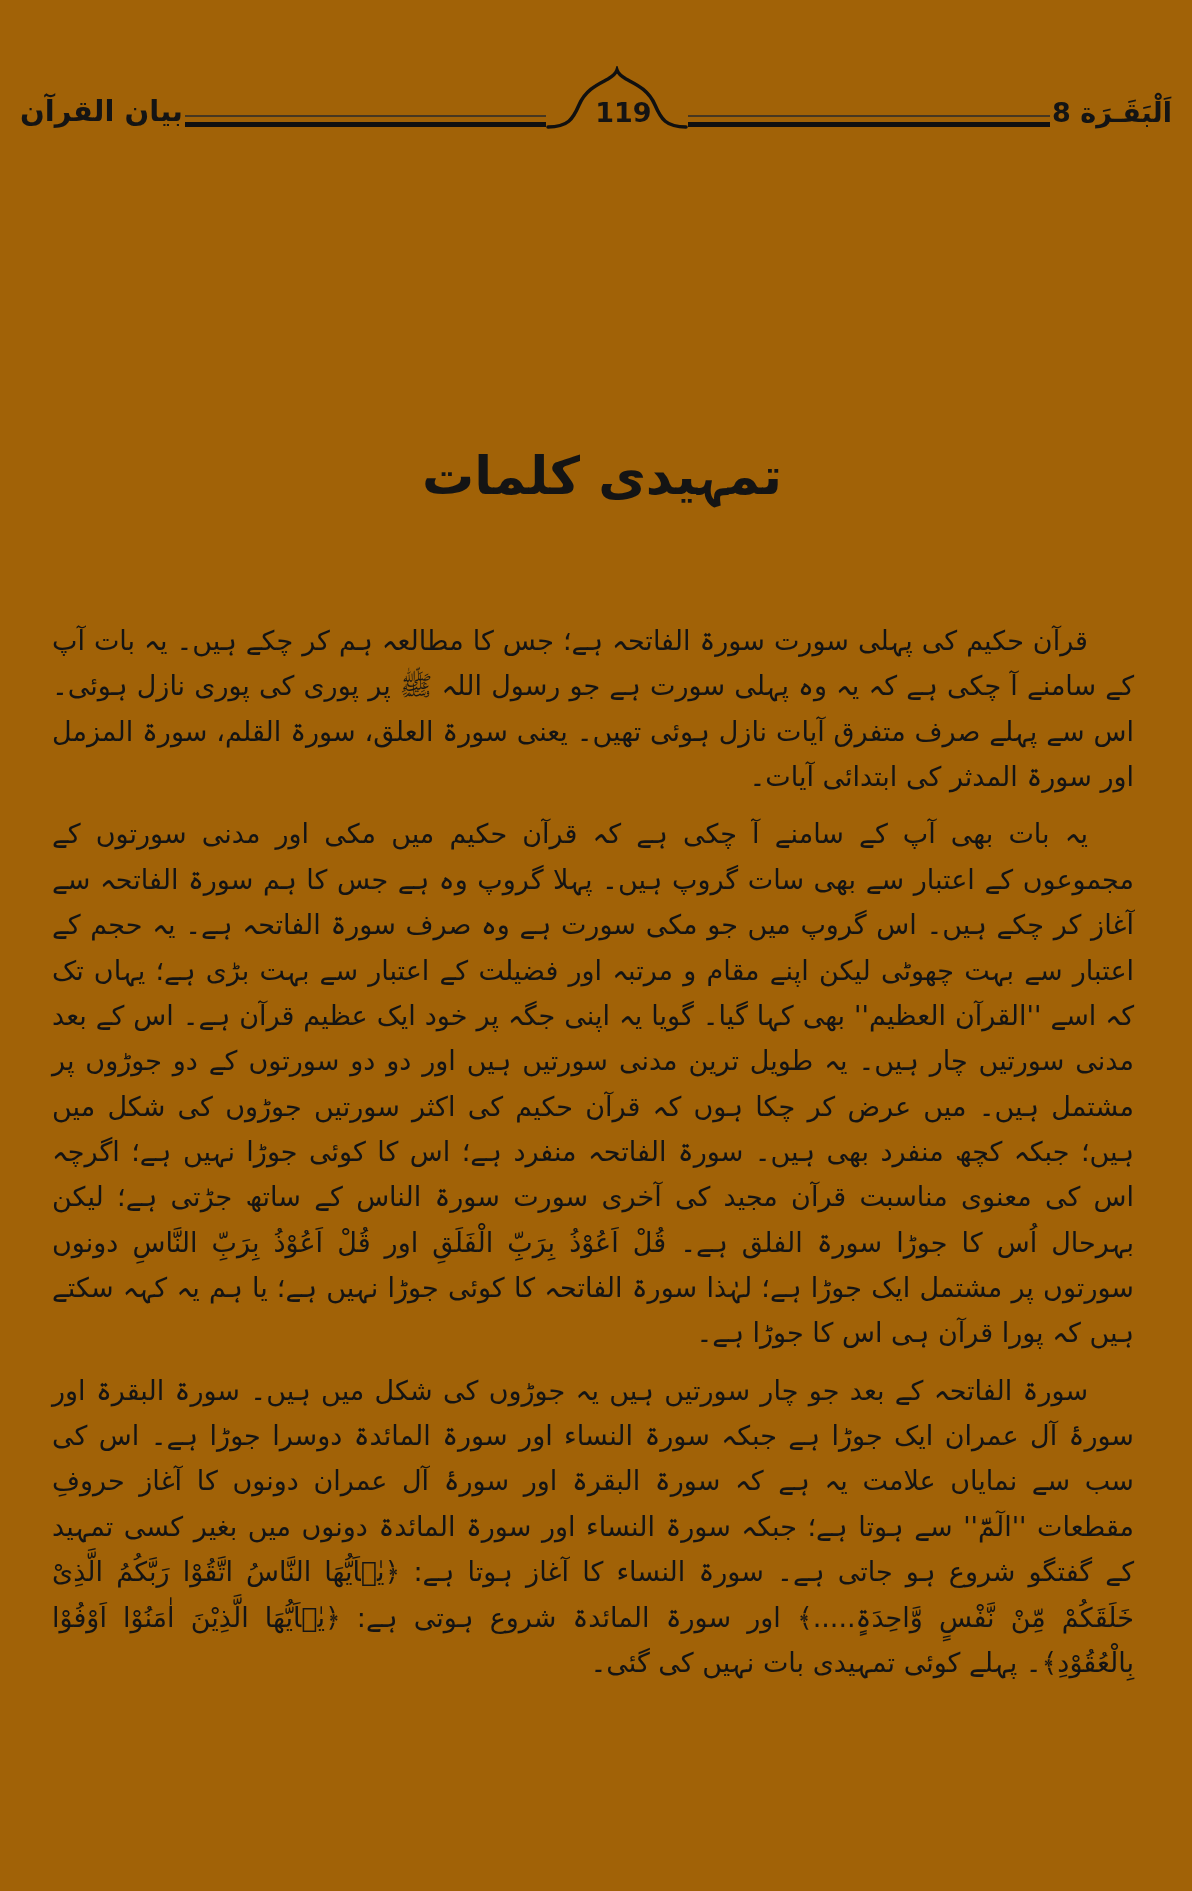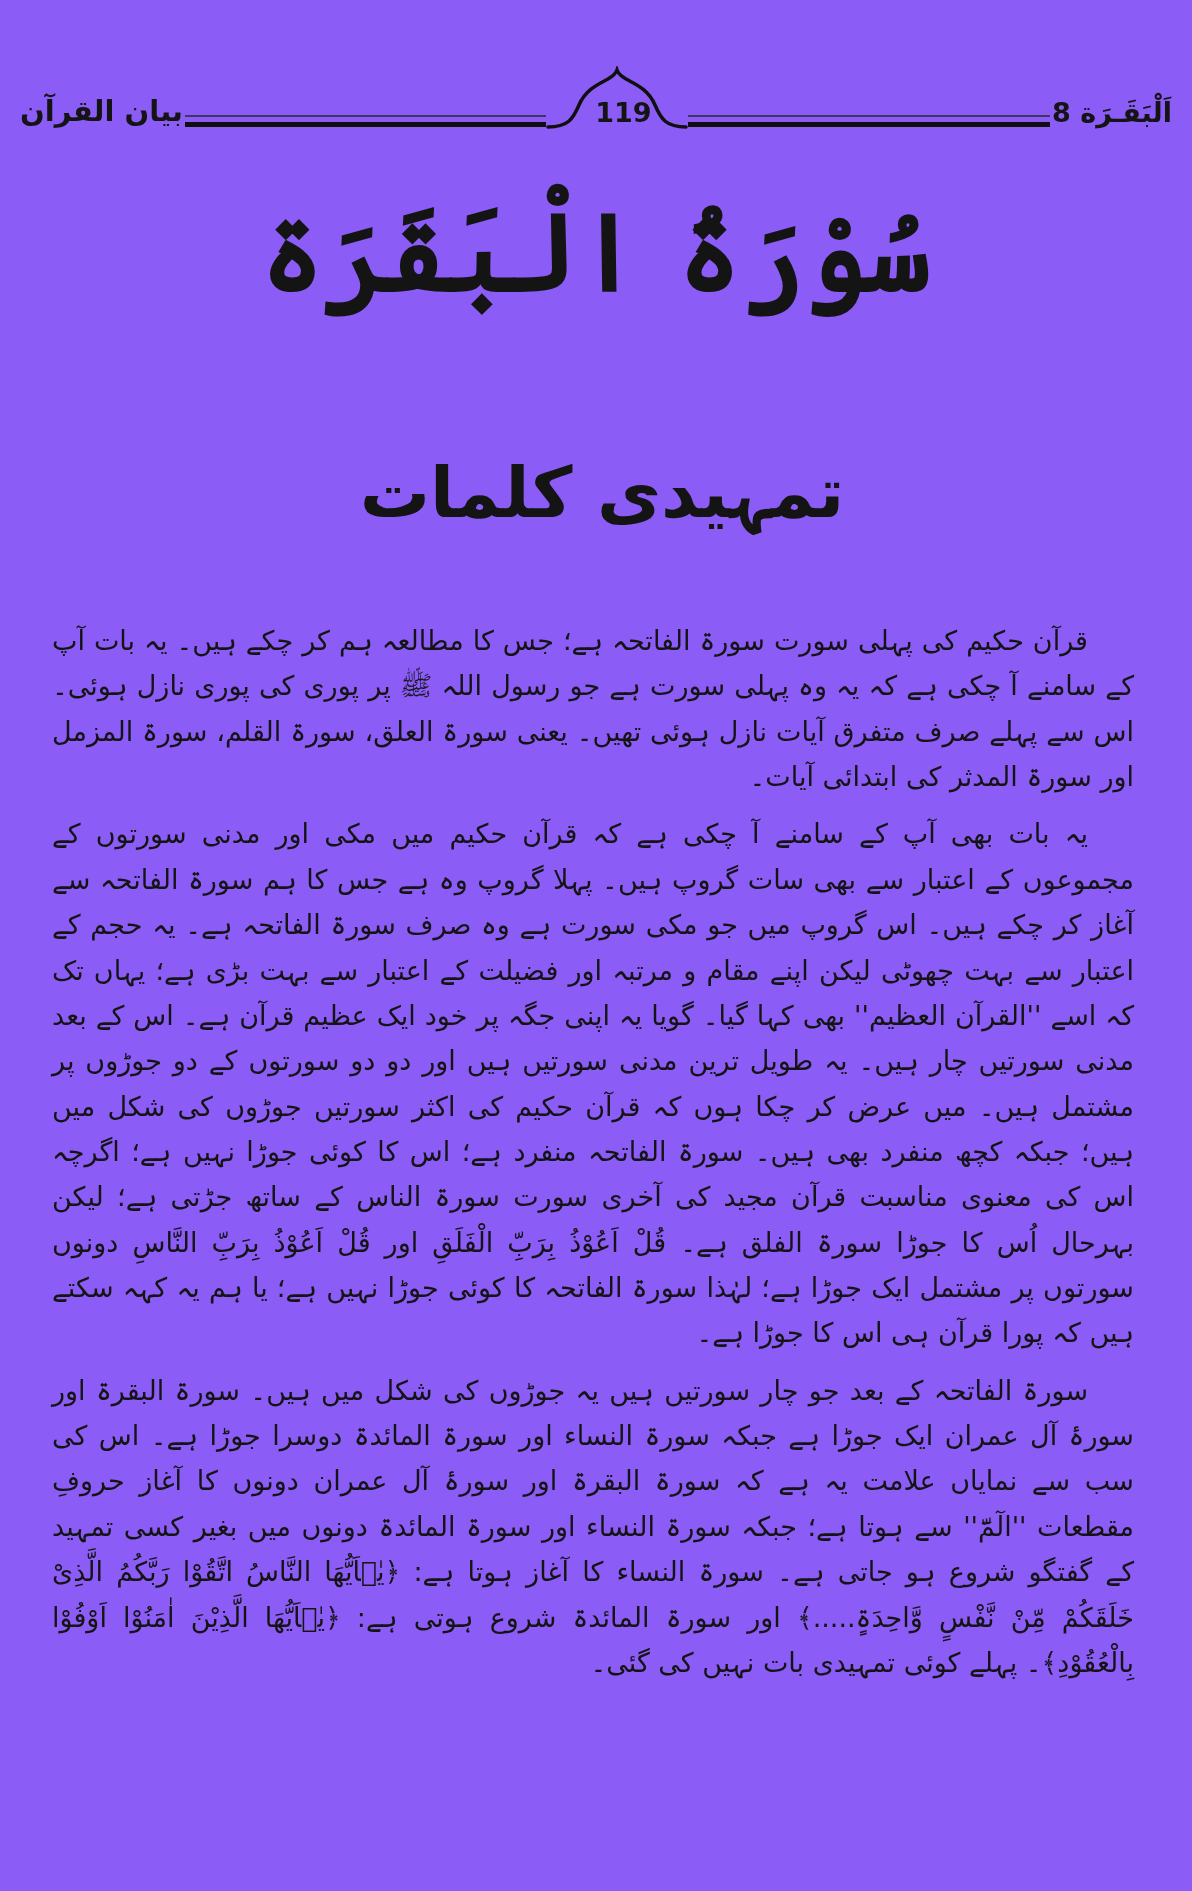--- a/index.html
+++ b/index.html
@@ -1,20 +1,20 @@
 <!DOCTYPE html>
 <html lang="ur" dir="rtl"><head>
 <meta charset="utf-8">
 <style>
   html,body{margin:0;padding:0;background:#e8e8e8;}
   .page{
     position:relative;
     width:1192px;height:1891px;
     margin:0 auto;
-    background:#8b5cf6;
+    background:#a16207;
     color:#141414;
     font-family:"DejaVu Sans", sans-serif;
     overflow:hidden;
     direction:rtl;
   }
   
   .header{
     position:absolute;top:56px;left:0;right:0;height:74px;
     display:flex;flex-direction:row-reverse;align-items:flex-end;
     padding:0 14px;box-sizing:border-box;
@@ -47,21 +47,21 @@
     position:absolute;top:150px;left:0;right:0;
     text-align:center;
     font-family:"DejaVu Serif", serif;
     font-size:108px;font-weight:bold;
     line-height:1.9;
     letter-spacing:2px;
   }
   .subtitle{
     position:absolute;top:430px;left:12px;right:0;
     text-align:center;
-    font-size:70px;font-weight:bold;
+    font-size:52px;font-weight:bold;
     line-height:1.8;
   }
   
   .body-text{
     position:absolute;top:618px;right:54px;left:52px;
     direction:rtl;
     text-align:justify;
     font-size:27px;
     line-height:1.68;
   }
@@ -85,21 +85,20 @@
       </svg>
       <div class="page-number">119</div>
     </div>
     <div class="rule">
       <div class="thin"></div>
       <div class="thick"></div>
     </div>
     <div class="surah-label">اَلْبَقَـرَة 8</div>
   </div>
 
-  <div class="main-title">سُوْرَةُ الْبَقَرَة</div>
 
   <div class="subtitle">تمہیدی کلمات</div>
 
   <div class="body-text">
       <p class="para">قرآن حکیم کی پہلی سورت سورۃ الفاتحہ ہے؛ جس کا مطالعہ ہم کر چکے ہیں۔ یہ بات آپ کے سامنے آ چکی ہے کہ یہ وہ پہلی سورت ہے جو رسول اللہ ﷺ پر پوری کی پوری نازل ہوئی۔ اس سے پہلے صرف متفرق آیات نازل ہوئی تھیں۔ یعنی سورۃ العلق، سورۃ القلم، سورۃ المزمل اور سورۃ المدثر کی ابتدائی آیات۔</p>
       <p class="para">یہ بات بھی آپ کے سامنے آ چکی ہے کہ قرآن حکیم میں مکی اور مدنی سورتوں کے مجموعوں کے اعتبار سے بھی سات گروپ ہیں۔ پہلا گروپ وہ ہے جس کا ہم سورۃ الفاتحہ سے آغاز کر چکے ہیں۔ اس گروپ میں جو مکی سورت ہے وہ صرف سورۃ الفاتحہ ہے۔ یہ حجم کے اعتبار سے بہت چھوٹی لیکن اپنے مقام و مرتبہ اور فضیلت کے اعتبار سے بہت بڑی ہے؛ یہاں تک کہ اسے ''القرآن العظیم'' بھی کہا گیا۔ گویا یہ اپنی جگہ پر خود ایک عظیم قرآن ہے۔ اس کے بعد مدنی سورتیں چار ہیں۔ یہ طویل ترین مدنی سورتیں ہیں اور دو دو سورتوں کے دو جوڑوں پر مشتمل ہیں۔ میں عرض کر چکا ہوں کہ قرآن حکیم کی اکثر سورتیں جوڑوں کی شکل میں ہیں؛ جبکہ کچھ منفرد بھی ہیں۔ سورۃ الفاتحہ منفرد ہے؛ اس کا کوئی جوڑا نہیں ہے؛ اگرچہ اس کی معنوی مناسبت قرآن مجید کی آخری سورت سورۃ الناس کے ساتھ جڑتی ہے؛ لیکن بہرحال اُس کا جوڑا سورۃ الفلق ہے۔ قُلْ اَعُوْذُ بِرَبِّ الْفَلَقِ اور قُلْ اَعُوْذُ بِرَبِّ النَّاسِ دونوں سورتوں پر مشتمل ایک جوڑا ہے؛ لہٰذا سورۃ الفاتحہ کا کوئی جوڑا نہیں ہے؛ یا ہم یہ کہہ سکتے ہیں کہ پورا قرآن ہی اس کا جوڑا ہے۔</p>
       <p class="para">سورۃ الفاتحہ کے بعد جو چار سورتیں ہیں یہ جوڑوں کی شکل میں ہیں۔ سورۃ البقرۃ اور سورۂ آل عمران ایک جوڑا ہے جبکہ سورۃ النساء اور سورۃ المائدۃ دوسرا جوڑا ہے۔ اس کی سب سے نمایاں علامت یہ ہے کہ سورۃ البقرۃ اور سورۂ آل عمران دونوں کا آغاز حروفِ مقطعات ''الٓمّٓ'' سے ہوتا ہے؛ جبکہ سورۃ النساء اور سورۃ المائدۃ دونوں میں بغیر کسی تمہید کے گفتگو شروع ہو جاتی ہے۔ سورۃ النساء کا آغاز ہوتا ہے: ﴿یٰۤاَیُّھَا النَّاسُ اتَّقُوْا رَبَّکُمُ الَّذِیْ خَلَقَکُمْ مِّنْ نَّفْسٍ وَّاحِدَۃٍ.....﴾ اور سورۃ المائدۃ شروع ہوتی ہے: ﴿یٰۤاَیُّھَا الَّذِیْنَ اٰمَنُوْا اَوْفُوْا بِالْعُقُوْدِ﴾۔ پہلے کوئی تمہیدی بات نہیں کی گئی۔</p>
     </div>
 
 </div>

